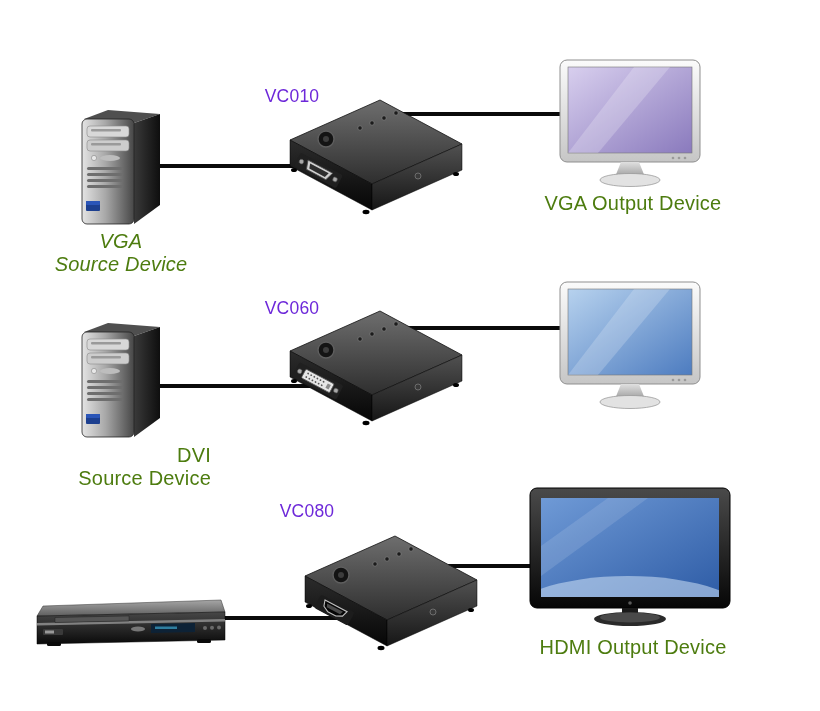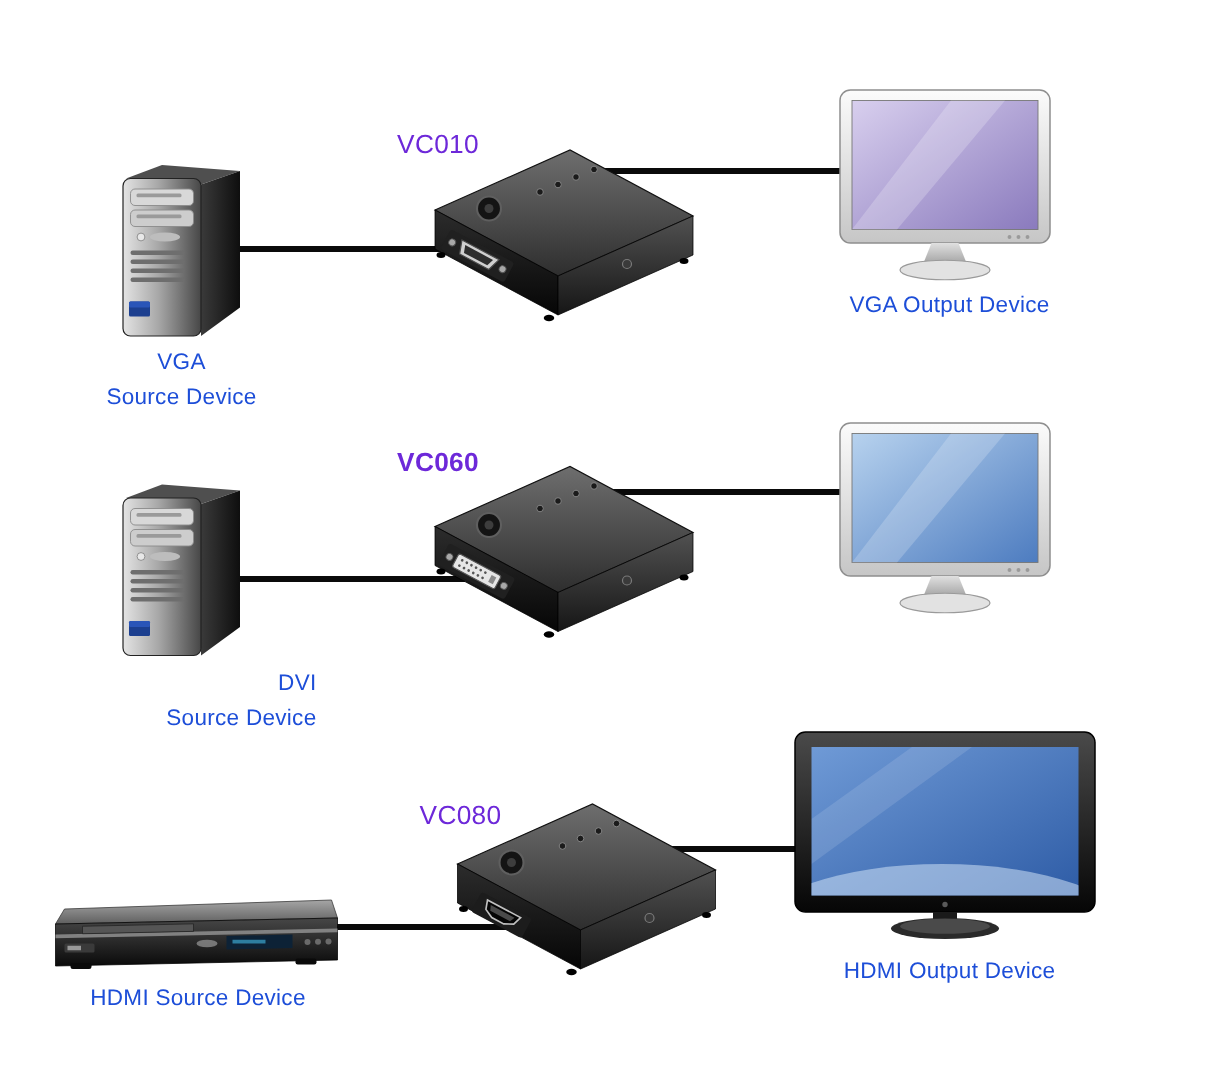--- a/index.html
+++ b/index.html
@@ -1,21 +1,21 @@
 <!DOCTYPE html>
 <html><head>
 <meta charset="utf-8">
 <style>
   * { margin:0; padding:0; box-sizing:border-box; }
   html,body { background:#ffffff; }
   body { font-family:"Liberation Sans", sans-serif; }
   .canvas { position:relative; width:820px; height:711px; background:#ffffff; overflow:hidden; margin:0 auto; }
   .device { position:absolute; z-index:2; }
   .line { position:absolute; height:4px; background:#0a0a0a; z-index:1; }
-  .lbl { position:absolute; z-index:3; color:#1d4ed8; font-size:15px; line-height:23px; text-align:center; letter-spacing:0.2px; }
+  .lbl { position:absolute; z-index:3; color:#4d7c0f; font-size:20px; line-height:23px; text-align:center; letter-spacing:0.2px; }
   .model { font-size:17.5px; color:#6d28d9; }
   svg { display:block; }
 </style>
 </head>
 <body>
 
 <div class="canvas">
 
   <svg width="0" height="0" style="position:absolute" aria-hidden="true">
     <defs>
@@ -139,21 +139,21 @@
       <polygon points="10,95 76,9 112,9 40,95" fill="#ffffff" opacity="0.22"></polygon>
       <circle cx="115" cy="100" r="1.3" fill="#9a9a9a"></circle>
         <circle cx="121" cy="100" r="1.3" fill="#9a9a9a"></circle>
         <circle cx="127" cy="100" r="1.3" fill="#9a9a9a"></circle>
       <polygon points="63,104 81,104 87,119 57,119" fill="url(#gStand)"></polygon>
       <ellipse cx="72" cy="122" rx="30" ry="6.5" fill="#e2e2e2" stroke="#9a9a9a" stroke-width="0.8"></ellipse>
     </svg>
   </div>
 
   <div class="lbl model" style="left:247px; top:85px; width:90px;">VC010</div>
-  <div class="lbl" style="left:31px; top:230px; width:180px;">
+  <div class="lbl" style="left:31px; top:230px; width:180px;font-style:italic;">
     <div>VGA</div>
     <div>Source Device</div>
   </div>
   <div class="lbl" style="left:533px; top:192px; width:200px;">VGA Output Device</div>
 
   <div class="device" style="left:72px; top:318px;">
     <svg viewBox="0 0 95 125" width="95" height="125">
       <polygon points="12,14 36,5 88,9 62,18" fill="#4f4f4f"></polygon>
       <polygon points="62,18 88,9 88,100 62,119" fill="url(#gTowerSide)"></polygon>
       <rect x="10" y="14" width="52" height="105" rx="5" fill="url(#gTowerFront)" stroke="#222" stroke-width="0.8"></rect>
@@ -219,21 +219,21 @@
       <rect x="10" y="9" width="124" height="86" fill="url(#gScreenDVI)" stroke="#777" stroke-width="0.6"></rect>
       <polygon points="10,95 76,9 112,9 40,95" fill="#ffffff" opacity="0.2"></polygon>
       <circle cx="115" cy="100" r="1.3" fill="#9a9a9a"></circle>
         <circle cx="121" cy="100" r="1.3" fill="#9a9a9a"></circle>
         <circle cx="127" cy="100" r="1.3" fill="#9a9a9a"></circle>
       <polygon points="63,104 81,104 87,119 57,119" fill="url(#gStand)"></polygon>
       <ellipse cx="72" cy="122" rx="30" ry="6.5" fill="#e2e2e2" stroke="#9a9a9a" stroke-width="0.8"></ellipse>
     </svg>
   </div>
 
-  <div class="lbl model" style="left:247px; top:297px; width:90px;font-weight:bold;">VC060</div>
+  <div class="lbl model" style="left:247px; top:297px; width:90px;">VC060</div>
   <div class="lbl" style="left:31px; top:444px; width:180px;text-align:right;">
     <div>DVI</div>
     <div>Source Device</div>
   </div>
 
   <div class="device" style="left:33px; top:592px;">
     <svg viewBox="0 0 195 58" width="195" height="58">
       <polygon points="10,14 188,8 192,20 4,24" fill="url(#gDvdTop)" stroke="#333" stroke-width="0.5"></polygon>
       <polygon points="4,24 192,20 192,48 4,52" fill="url(#gDvdFront)" stroke="#000" stroke-width="0.5"></polygon>
       <polygon points="4,31 192,27 192,29.5 4,33.5" fill="#8f8f8f" opacity="0.85"></polygon>
@@ -282,17 +282,16 @@
       <rect x="13" y="12" width="178" height="99" fill="url(#gScreenTV)"></rect>
       <ellipse cx="100" cy="135" rx="125" ry="45" fill="#cfe2f5" opacity="0.55" clip-path="url(#tvClip)"></ellipse>
       <polygon points="13,60 80,12 120,12 13,90" fill="#ffffff" opacity="0.12" clip-path="url(#tvClip)"></polygon>
       <circle cx="102" cy="117" r="1.8" fill="#5a5a5a"></circle>
       <rect x="94" y="122" width="16" height="7" fill="#1a1a1a"></rect>
       <ellipse cx="102" cy="133" rx="36" ry="7" fill="#2a2a2a"></ellipse>
       <ellipse cx="102" cy="131.5" rx="30" ry="5" fill="#4a4a4a"></ellipse>
     </svg>
   </div>
 
-  <div class="lbl model" style="left:262px; top:532px; width:90px;">VC080</div>
-  <div class="lbl" style="left:22px; top:654px; width:220px;">HDMI Source Device</div>
+  <div class="lbl model" style="left:262px; top:500px; width:90px;">VC080</div>
   <div class="lbl" style="left:533px; top:636px; width:200px;">HDMI Output Device</div>
 
 </div>
 
 </body></html>

